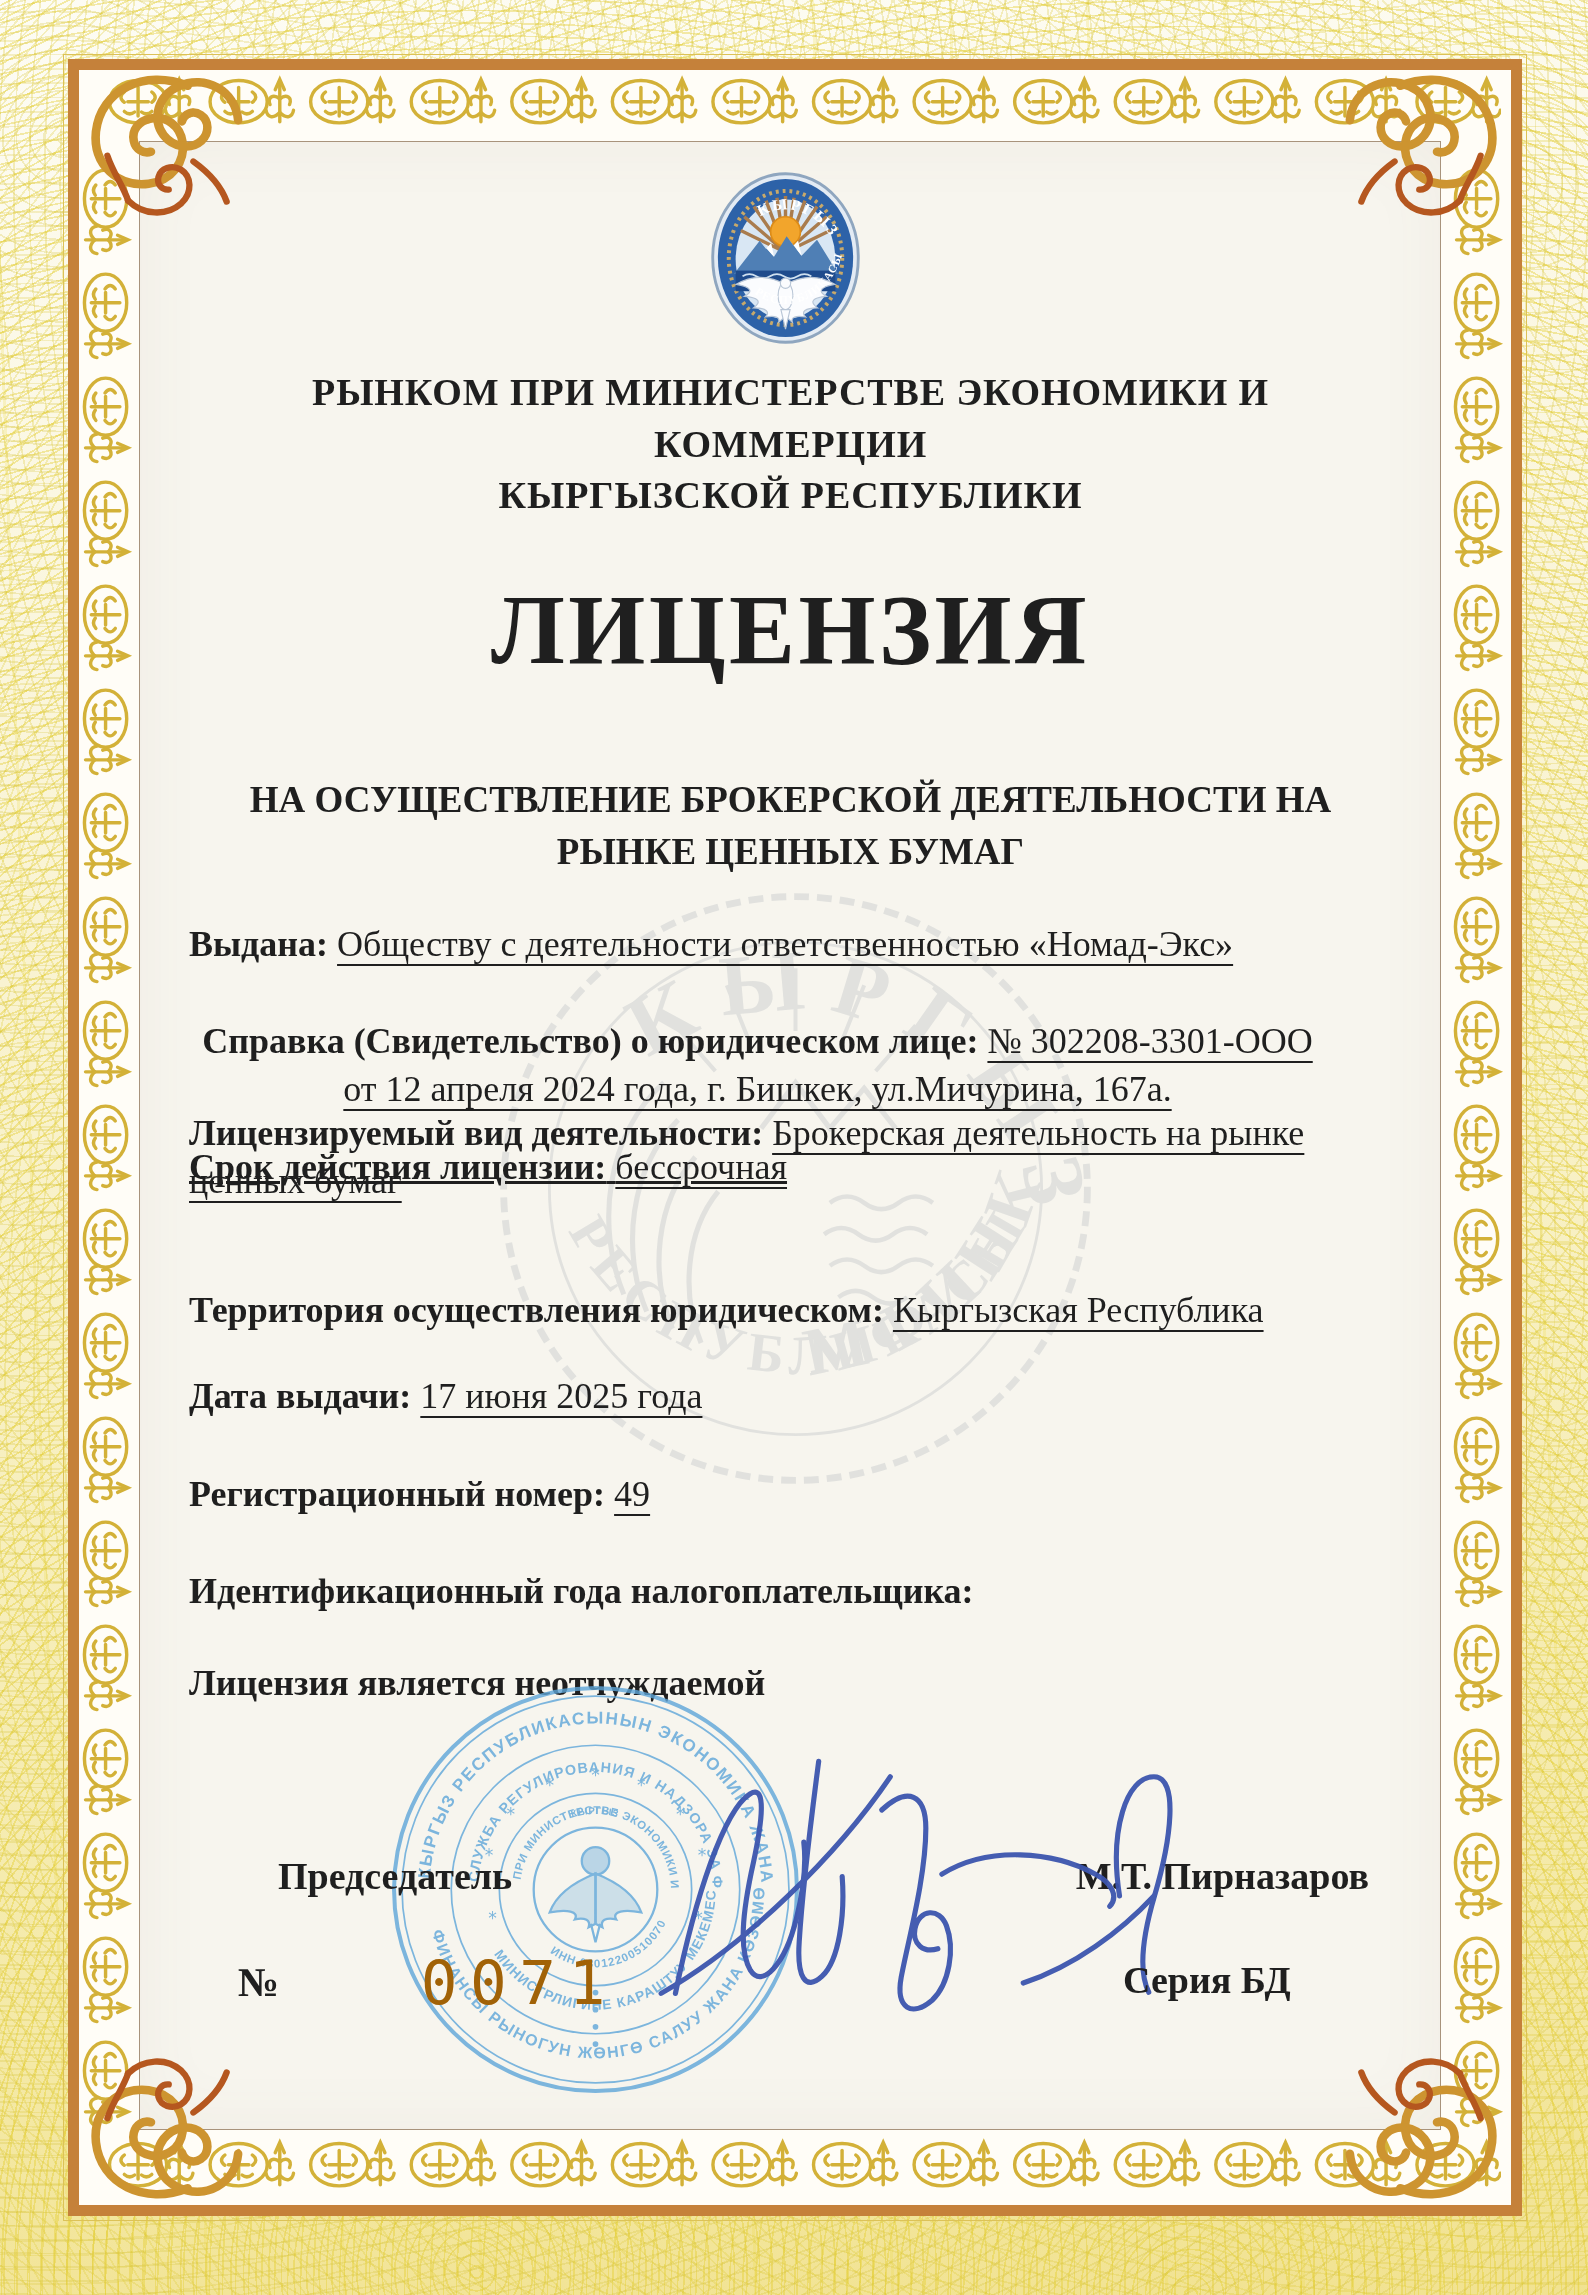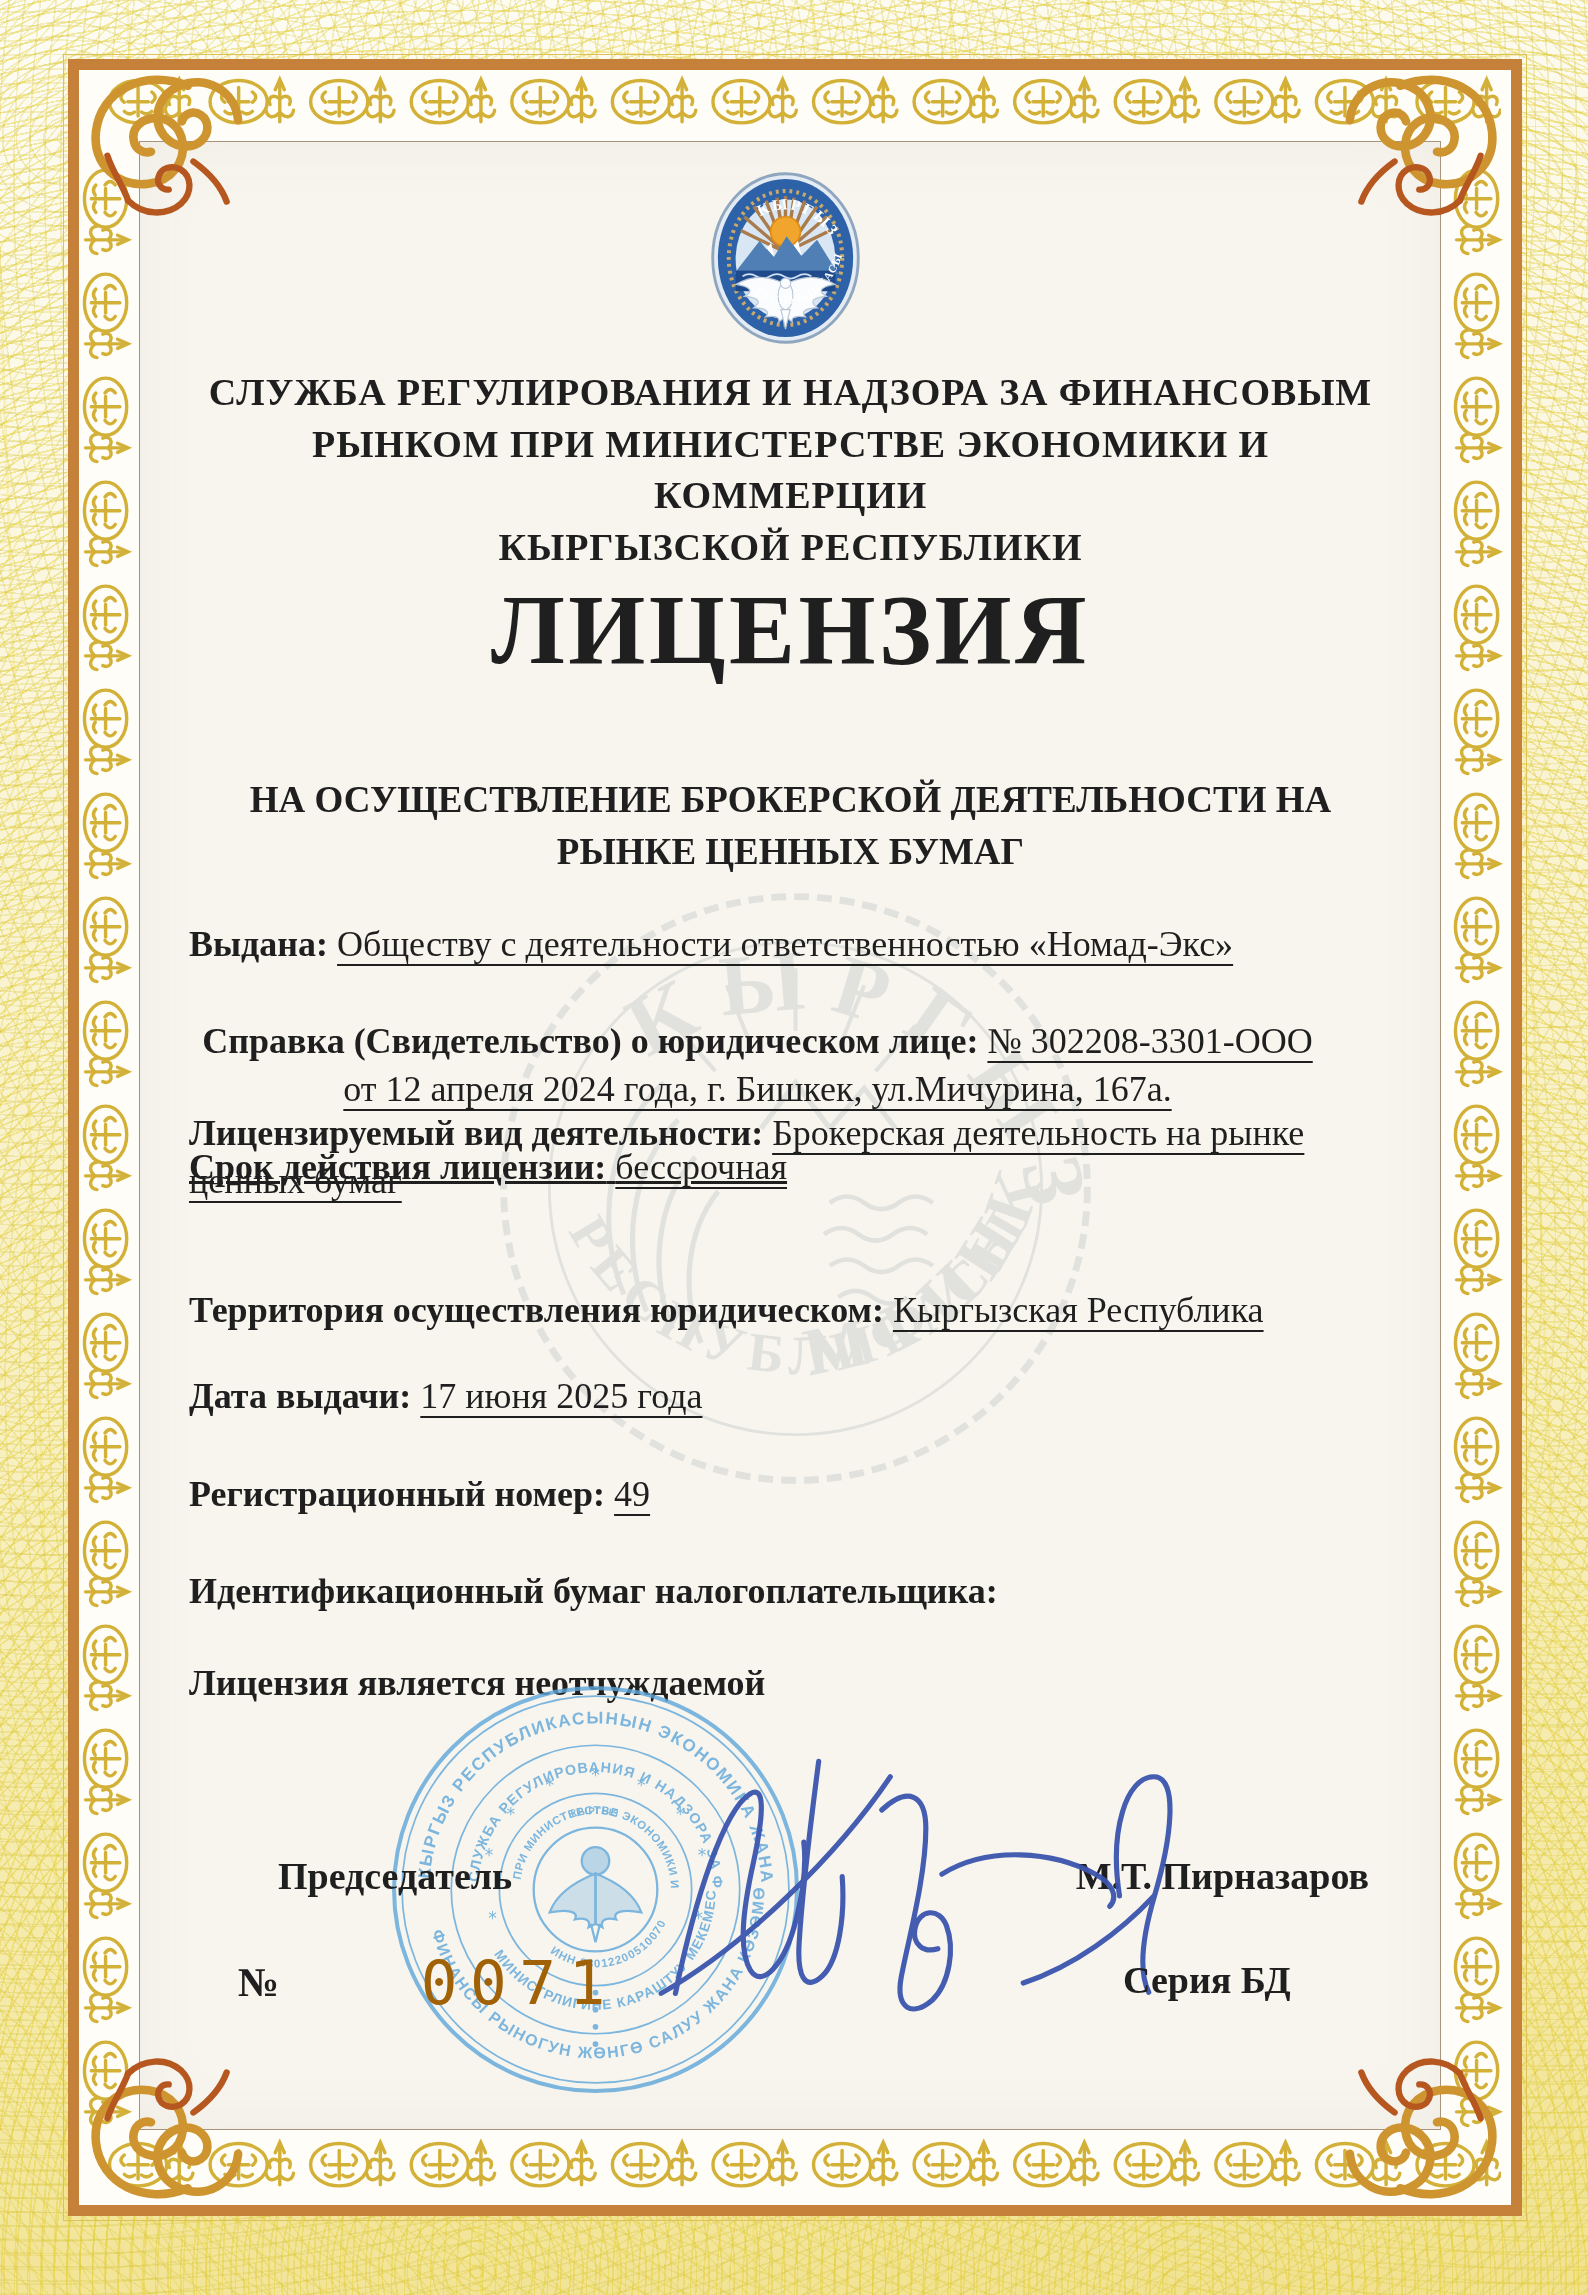--- a/index.html
+++ b/index.html
@@ -222,21 +222,20 @@
       <circle cx="130" cy="194" r="9"></circle>
       <path d="M122 240 L130 274 L138 240 Z"></path>
     </g>
     <path id="emT" d="M 36 150 A 98 118 0 0 1 224 150" fill="none"></path>
     <path id="emB" d="M 30 140 A 104 124 0 0 0 230 140" fill="none"></path>
     <text font-family="Liberation Serif, DejaVu Serif, serif" font-weight="700" fill="#ffffff" font-size="27" letter-spacing="4"><textPath href="#emT" startOffset="33%">КЫРГЫЗ</textPath></text>
     <text font-family="Liberation Serif, DejaVu Serif, serif" font-weight="700" fill="#ffffff" font-size="20" letter-spacing="2"><textPath href="#emB" startOffset="30%">РЕСПУБЛИКАСЫ</textPath></text>
   </svg>
 
   <div class="txt issuer center">
-    <div>СЛУЖБА РЕГУЛИРОВАНИЯ И НАДЗОРА ЗА ФИНАНСОВЫМ</div>
     <div>РЫНКОМ ПРИ МИНИСТЕРСТВЕ ЭКОНОМИКИ И КОММЕРЦИИ</div>
     <div>КЫРГЫЗСКОЙ РЕСПУБЛИКИ</div>
   </div>
 
   <div class="txt title center">ЛИЦЕНЗИЯ</div>
 
   <div class="txt subtitle center">
     <div>НА ОСУЩЕСТВЛЕНИЕ БРОКЕРСКОЙ ДЕЯТЕЛЬНОСТИ НА</div>
     <div>РЫНКЕ ЦЕННЫХ БУМАГ</div>
   </div>
@@ -270,21 +269,21 @@
     <b>Дата выдачи:</b>
     <span class="u">17 июня 2025 года</span>
   </div>
 
   <div class="txt f-reg">
     <b>Регистрационный номер:</b>
     <span class="u">49</span>
   </div>
 
   <div class="txt f-tax">
-    <b>Идентификационный бумаг налогоплательщика:</b>
+    <b>Идентификационный года налогоплательщика:</b>
   </div>
 
   <div class="txt f-non">Лицензия является неотчуждаемой</div>
 
   <svg class="abs" style="left:378px;top:1672px;opacity:.8" width="435" height="435" viewBox="0 0 760 760">
     <g fill="none" stroke="#5ea6d9">
       <circle cx="380" cy="380" r="352" stroke-width="7"></circle>
       <circle cx="380" cy="380" r="338" stroke-width="3"></circle>
       <circle cx="380" cy="380" r="252" stroke-width="3"></circle>
       <circle cx="380" cy="380" r="168" stroke-width="3"></circle>

